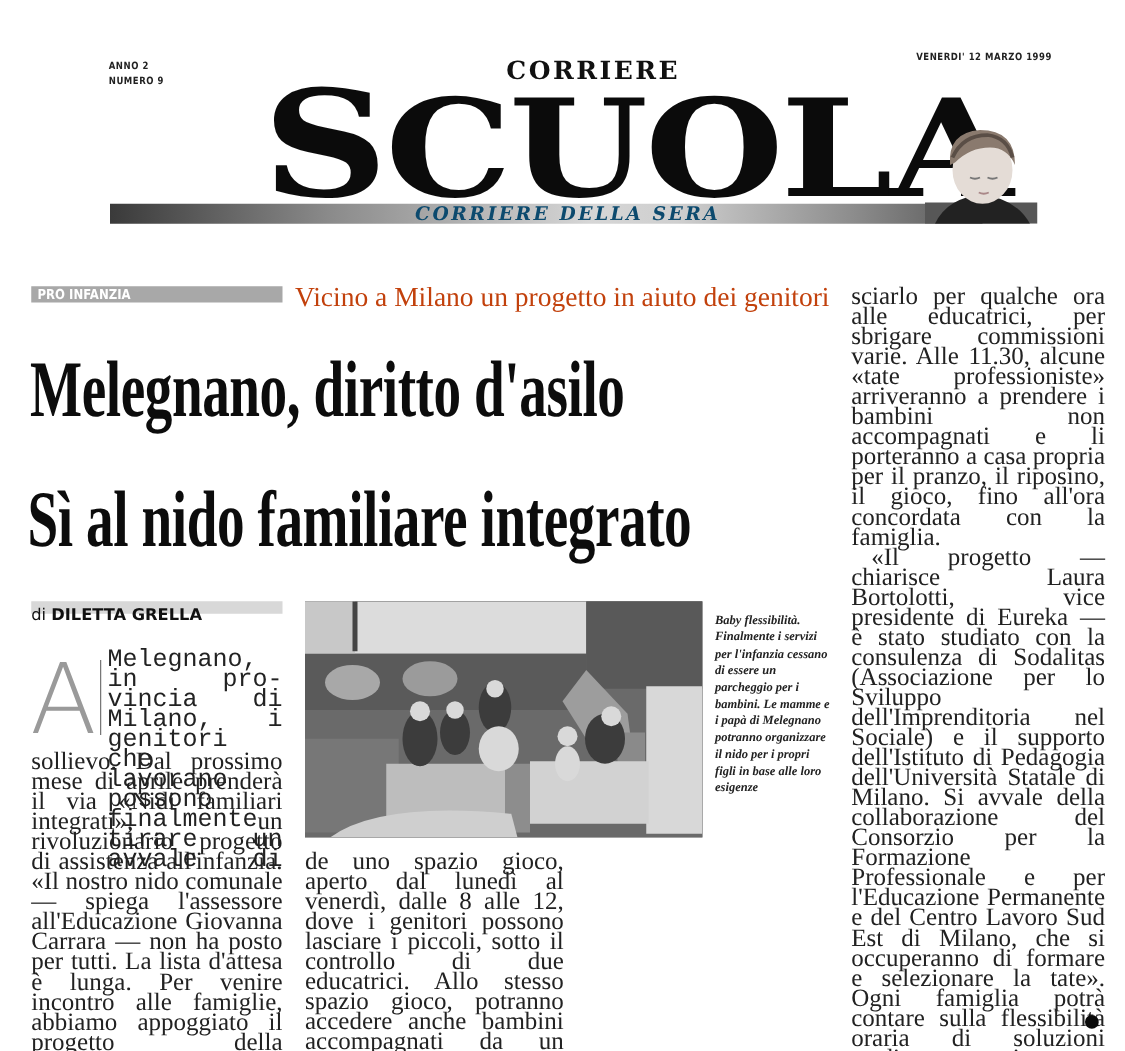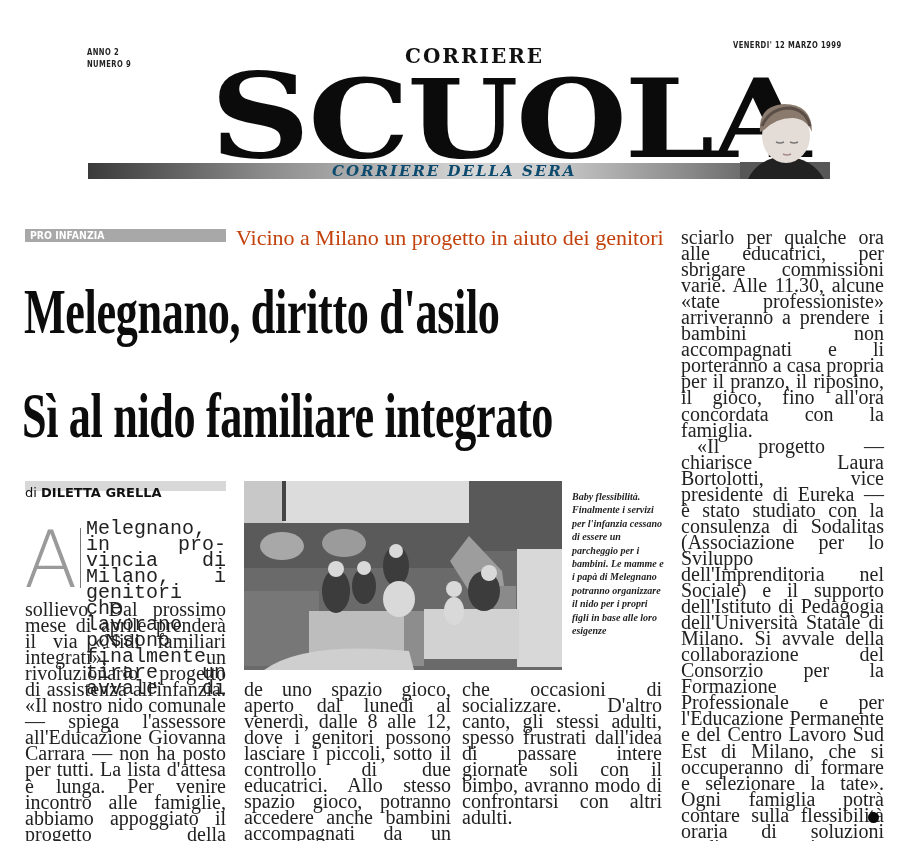--- a/index.html
+++ b/index.html
@@ -134,20 +134,19 @@
   </svg>
 </div>
 
 <div class="abs caption" style="left:572px;top:490px;width:92px;">Baby flessibilità. Finalmente i servizi per l'infanzia cessano di essere un parcheggio per i bambini. Le mamme e i papà di Melegnano potranno organizzare il nido per i propri figli in base alle loro esigenze</div>
 
 <div class="abs col" style="left:244px;top:681px;width:207px;">
   <p>de uno spazio gioco, aperto dal lunedì al venerdì, dalle 8 alle 12, dove i genitori possono lasciare i piccoli, sotto il controllo di due educatrici. Allo stesso spazio gioco, potranno accedere anche bambini accompagnati da un adulto, che a casa avrebbero ben po-</p>
 </div>
 
 <div class="abs col" style="left:462px;top:681px;width:200px;">
-  <p>che occasioni di socializzare. D'altro canto, gli stessi adulti, spesso frustrati dall'idea di passare intere giornate soli con il bimbo, avranno modo di confrontarsi con altri adulti.</p>
 </div>
 
 <div class="abs col" style="left:681px;top:229px;width:203px;">
   <p>sciarlo per qualche ora alle educatrici, per sbrigare commissioni varie. Alle 11.30, alcune «tate professioniste» arriveranno a prendere i bambini non accompagnati e li porteranno a casa propria per il pranzo, il riposino, il gioco, fino all'ora concordata con la famiglia.</p>
   <p class="indent">«Il progetto — chiarisce Laura Bortolotti, vice presidente di Eureka — è stato studiato con la consulenza di Sodalitas (Associazione per lo Sviluppo dell'Imprenditoria nel Sociale) e il supporto dell'Istituto di Pedagogia dell'Università Statale di Milano. Si avvale della collaborazione del Consorzio per la Formazione Professionale e per l'Educazione Permanente e del Centro Lavoro Sud Est di Milano, che si occuperanno di formare e selezionare la tate». Ogni famiglia potrà contare sulla flessibilità oraria di soluzioni studiate appositamente. Per il Comune poi, ci sarà un notevole risparmio economico: se infatti un bimbo in un nido costa circa due milioni al mese, con il nido integrato la spesa scenderà a un milione e trecentomila. Ai genitori verrà chiesto un contributo, che varierà in base al servizio.</p>
 </div>
 <div class="abs end-bullet" style="left:868px;top:812px;"></div>
 
 </body></html>

